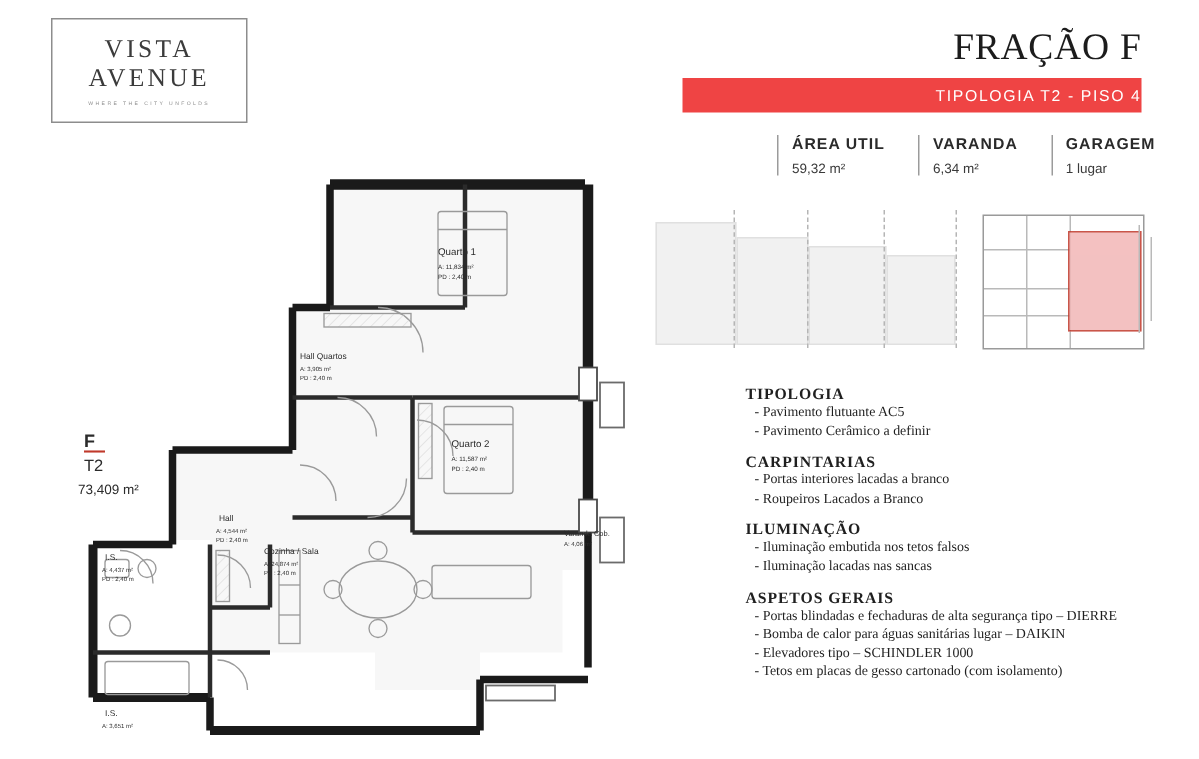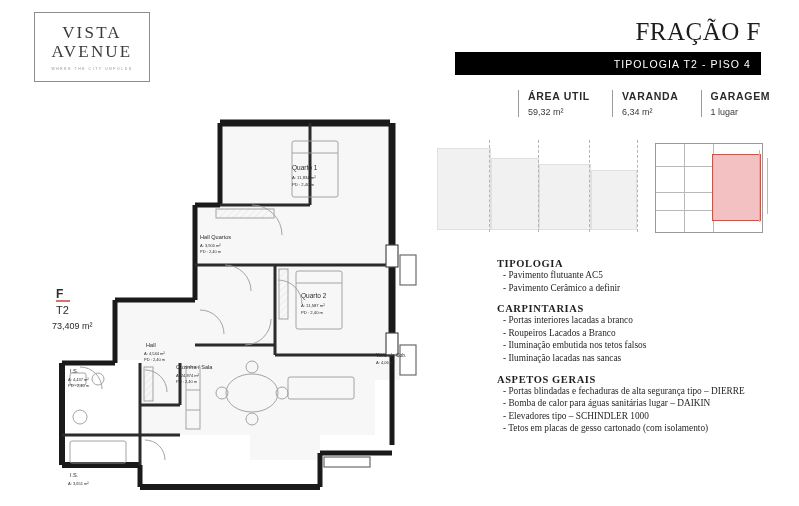--- a/index.html
+++ b/index.html
@@ -14,21 +14,21 @@
     font-family: "Liberation Serif", serif;
     color: #231f20;
     overflow: hidden;
   }
 
   
   #logo-box {
     position: absolute;
     left: 34px;
     top: 12px;
-    width: 116px;
+    width: 131px;
     height: 70px;
     border: 1px solid #8d8d8d;
     box-sizing: border-box;
     display: flex;
     flex-direction: column;
     align-items: center;
     justify-content: center;
   }
   #logo-box .l1, #logo-box .l2 {
     font-family: "Liberation Serif", serif;
@@ -55,29 +55,28 @@
     letter-spacing: 0.5px;
     color: #1c1c1c;
     font-family: "Liberation Serif", serif;
   }
   #tipologia-bar {
     position: absolute;
     left: 455px;
     top: 52px;
     width: 306px;
     height: 23px;
-    background: #000000;
+    background: #ef4444;
     color: #ffffff;
     font-family: "Liberation Sans", sans-serif;
     font-size: 10.5px;
     letter-spacing: 1.1px;
     display: flex;
     align-items: center;
     justify-content: flex-end;
-    padding-right: 10px;
     box-sizing: border-box;
   }
 
   
   #stats {
     position: absolute;
     left: 518px;
     top: 90px;
     display: flex;
     align-items: flex-start;
@@ -235,20 +234,21 @@
 
 <div id="specs">
   <div class="sec-title">TIPOLOGIA</div>
   <div class="item">- Pavimento flutuante AC5</div>
   <div class="item">- Pavimento Cerâmico a definir</div>
 
   <div class="sec-title">CARPINTARIAS</div>
   <div class="item">- Portas interiores lacadas a branco</div>
   <div class="item">- Roupeiros Lacados a Branco</div>
 
+  <div class="sec-title">ILUMINAÇÃO</div>
   <div class="item">- Iluminação embutida nos tetos falsos</div>
   <div class="item">- Iluminação lacadas nas sancas</div>
 
   <div class="sec-title">ASPETOS GERAIS</div>
   <div class="item">- Portas blindadas e fechaduras de alta segurança tipo – DIERRE</div>
   <div class="item">- Bomba de calor para águas sanitárias lugar – DAIKIN</div>
   <div class="item">- Elevadores tipo – SCHINDLER 1000</div>
   <div class="item">- Tetos em placas de gesso cartonado (com isolamento)</div>
 </div>
 

